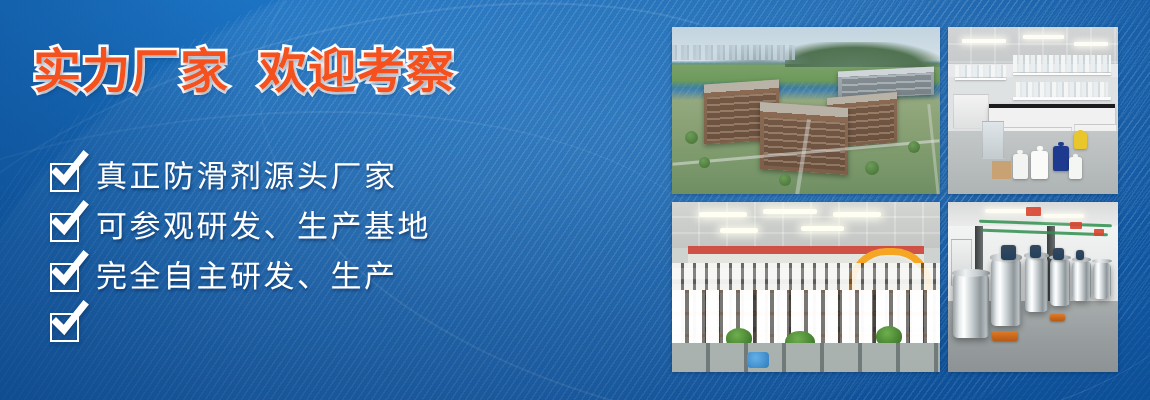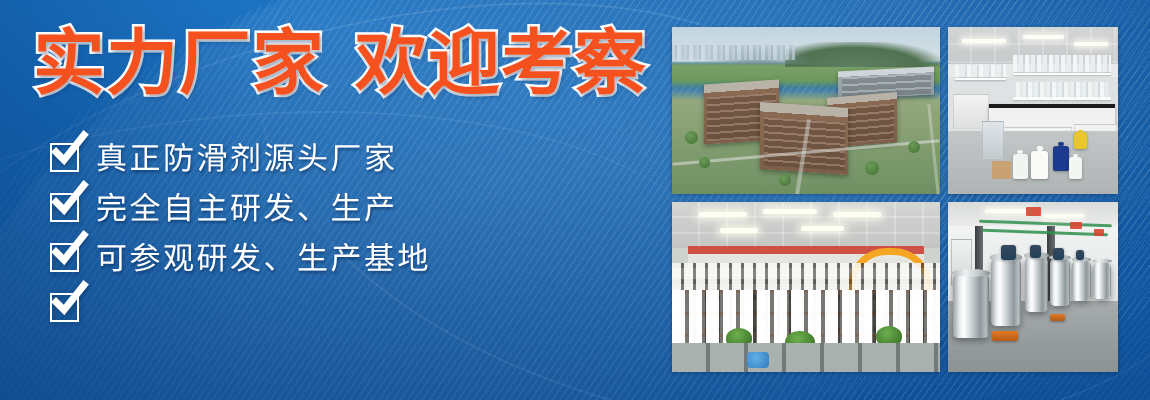--- a/index.html
+++ b/index.html
@@ -134,22 +134,22 @@
     position: absolute;
     left: 0;
     top: 0;
     width: 660px;
     height: 400px;
   }
 
   .headline {
     position: absolute;
     left: 33px;
-    top: 27px;
-    font-size: 72px;
+    top: 48px;
+    font-size: 48px;
     font-weight: 700;
     letter-spacing: 1px;
     line-height: 1;
     white-space: nowrap;
     color: #f4511e;
     -webkit-text-stroke: 5px #ffffff;
     paint-order: stroke fill;
     text-shadow:
       0 0 1px #ffffff,
       2px 3px 4px rgba(0,40,90,0.40);
@@ -161,21 +161,21 @@
 
   .bullets {
     position: absolute;
     left: 30px;
     top: 143px;
     width: 600px;
   }
 
   .bullet-row {
     display: flex;
-    align-items: flex-start;
+    align-items: flex-end;
     height: 49px;
     margin-bottom: 1px;
     padding-left: 20px;
   }
 
   .check-box {
     position: relative;
     width: 29px;
     height: 29px;
     flex: 0 0 29px;
@@ -501,30 +501,30 @@
         </span>
         <span class="bullet-text">真正防滑剂源头厂家</span>
       </div>
 
       <div class="bullet-row">
         <span class="check-box">
           <svg viewBox="0 0 37 37" aria-hidden="true">
             <path d="M6 19 L14 27 L34 2" fill="none" stroke="#ffffff" stroke-width="7" stroke-linecap="square" stroke-linejoin="miter"></path>
           </svg>
         </span>
-        <span class="bullet-text">完全自主研发、生产</span>
+        <span class="bullet-text">可参观研发、生产基地</span>
       </div>
 
       <div class="bullet-row">
         <span class="check-box">
           <svg viewBox="0 0 37 37" aria-hidden="true">
             <path d="M6 19 L14 27 L34 2" fill="none" stroke="#ffffff" stroke-width="7" stroke-linecap="square" stroke-linejoin="miter"></path>
           </svg>
         </span>
-        <span class="bullet-text">可参观研发、生产基地</span>
+        <span class="bullet-text">完全自主研发、生产</span>
       </div>
 
       <div class="bullet-row">
         <span class="check-box">
           <svg viewBox="0 0 37 37" aria-hidden="true">
             <path d="M6 19 L14 27 L34 2" fill="none" stroke="#ffffff" stroke-width="7" stroke-linecap="square" stroke-linejoin="miter"></path>
           </svg>
         </span>
       </div>
 

